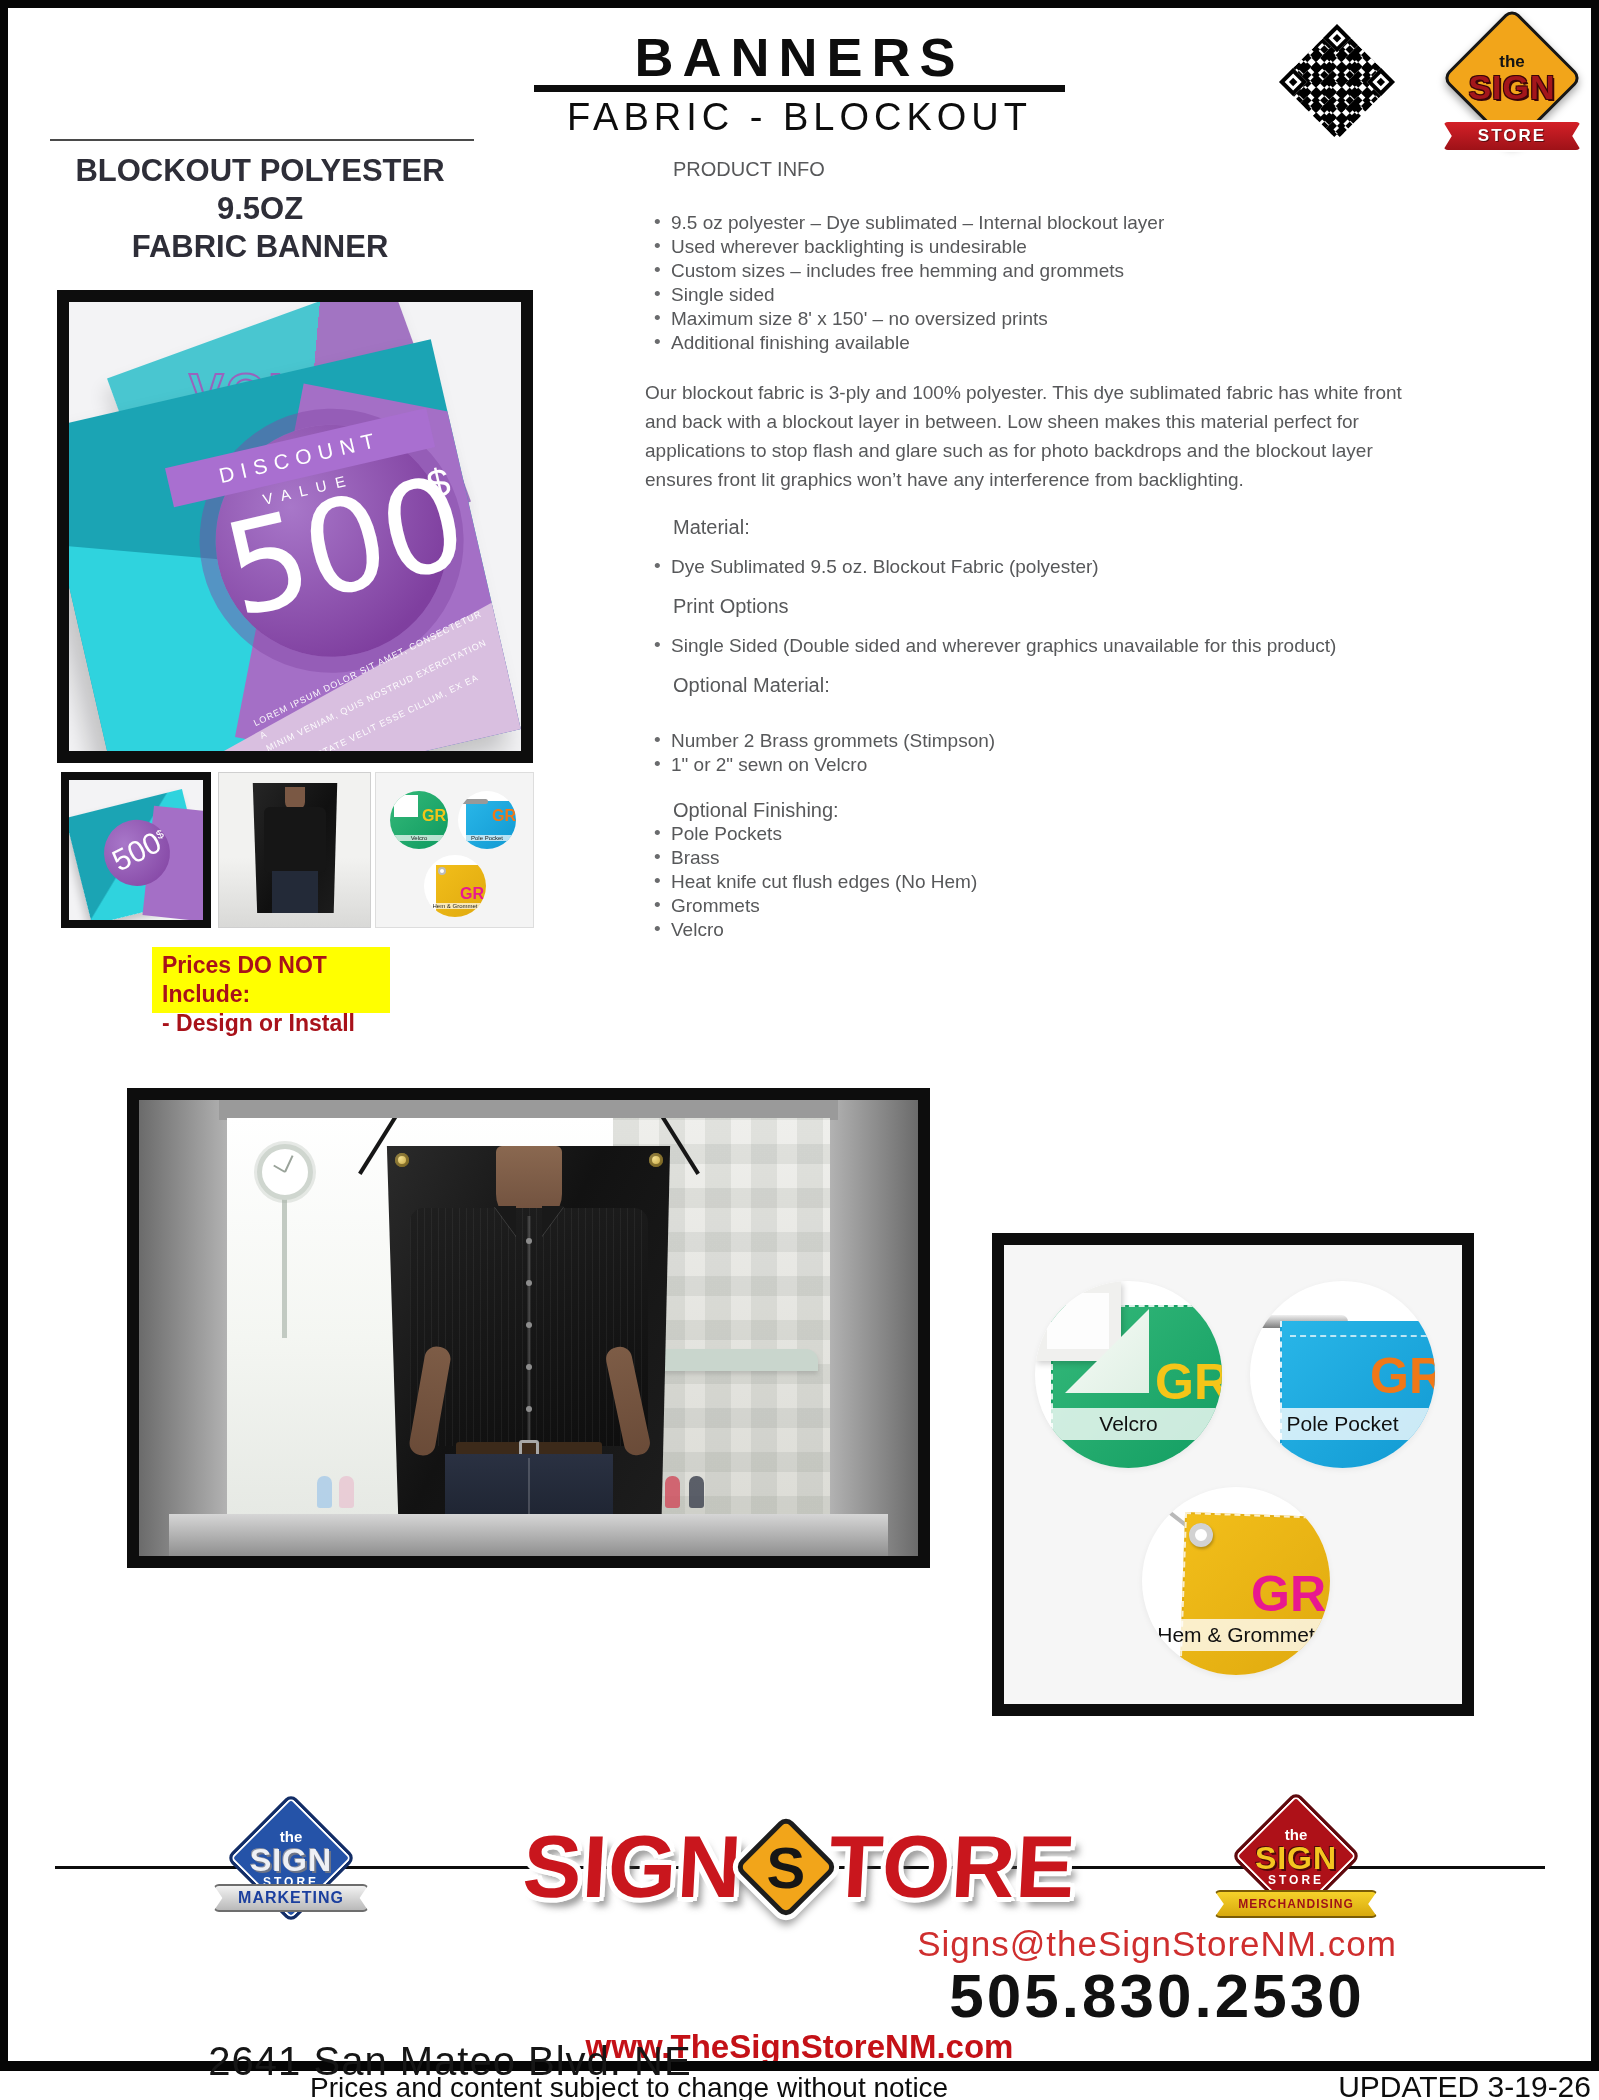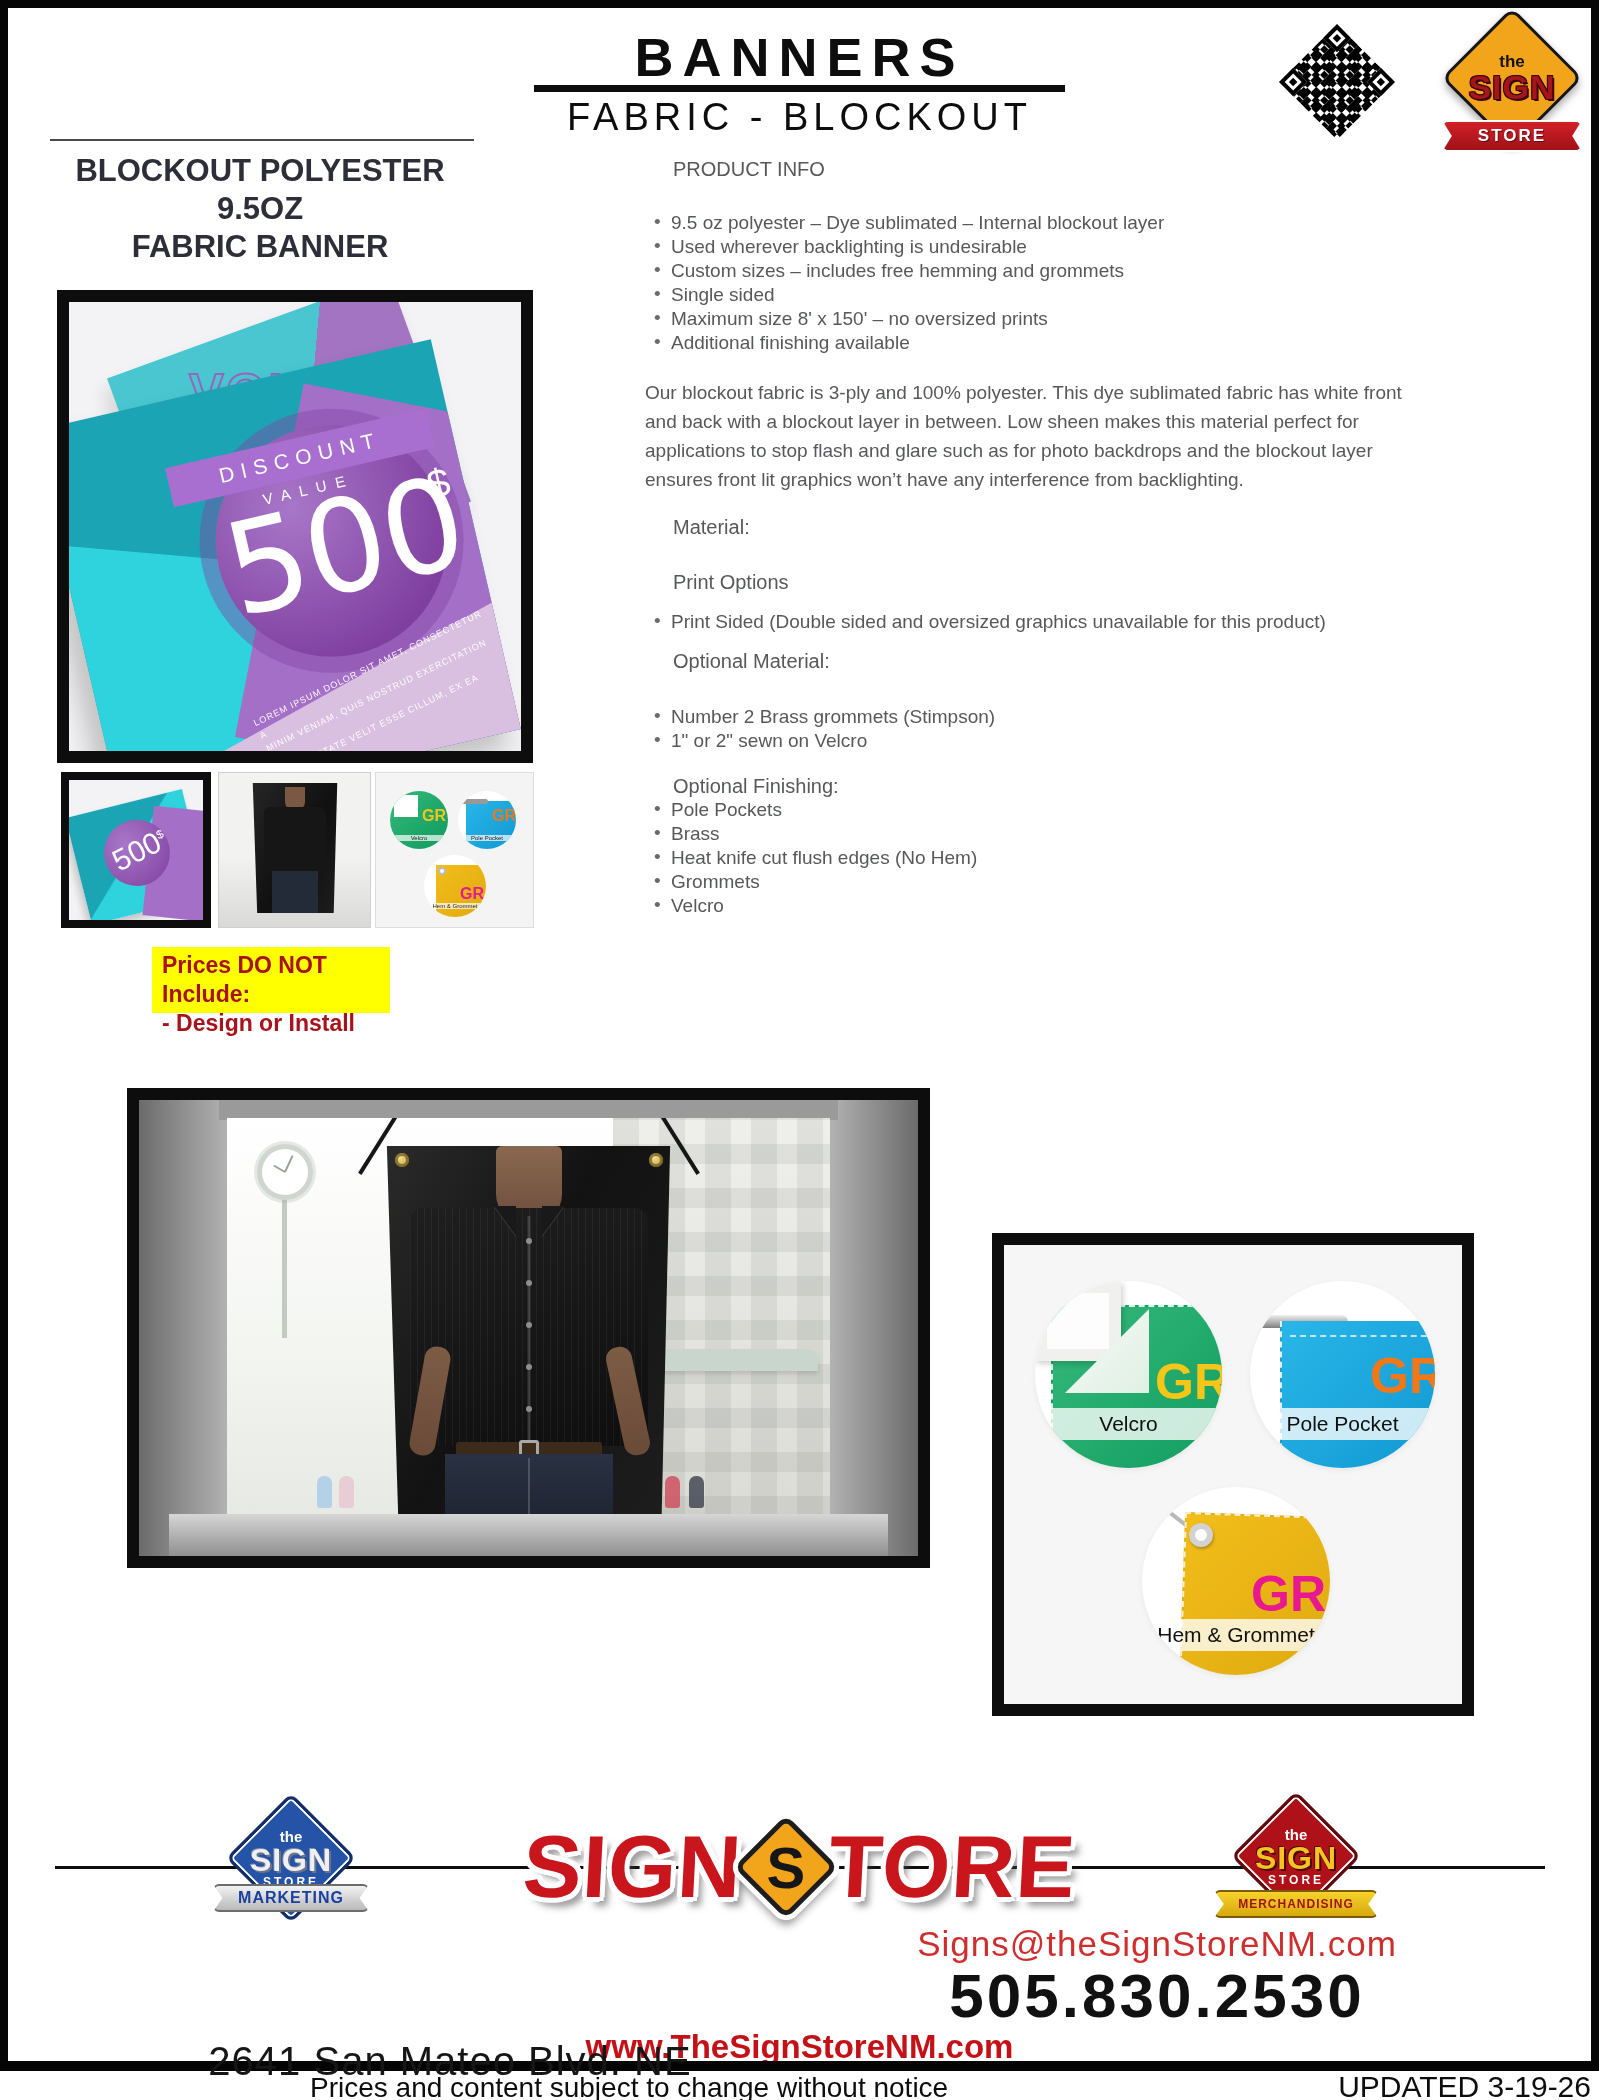--- a/index.html
+++ b/index.html
@@ -381,25 +381,28 @@
       <li>Used wherever backlighting is undesirable</li>
       <li>Custom sizes – includes free hemming and grommets</li>
       <li>Single sided</li>
       <li>Maximum size 8' x 150' – no oversized prints</li>
       <li>Additional finishing available</li>
     </ul>
     <div class="para">Our blockout fabric is 3-ply and 100% polyester. This dye sublimated fabric has white front and back with a blockout layer in between. Low sheen makes this material perfect for applications to stop flash and glare such as for photo backdrops and the blockout layer ensures front lit graphics won’t have any interference from backlighting.</div>
     <div class="gap-m"></div>
     <div class="sec">Material:</div>
     <div class="gap-s"></div>
+    <ul>
+      <li>Dye Sublimated 9.5 oz. Blockout Fabric (polyester)</li>
+    </ul>
     <div class="gap-s"></div>
     <div class="sec">Print Options</div>
     <div class="gap-s"></div>
     <ul>
-      <li>Print Sided (Double sided and oversized graphics unavailable for this product)</li>
+      <li>Single Sided (Double sided and wherever graphics unavailable for this product)</li>
     </ul>
     <div class="gap-s"></div>
     <div class="sec">Optional Material:</div>
     <div class="gap-s"></div>
     <div class="gap-s"></div>
     <ul>
       <li>Number 2 Brass grommets (Stimpson)</li>
       <li>1" or 2" sewn on Velcro</li>
     </ul>
     <div class="gap-m"></div>

